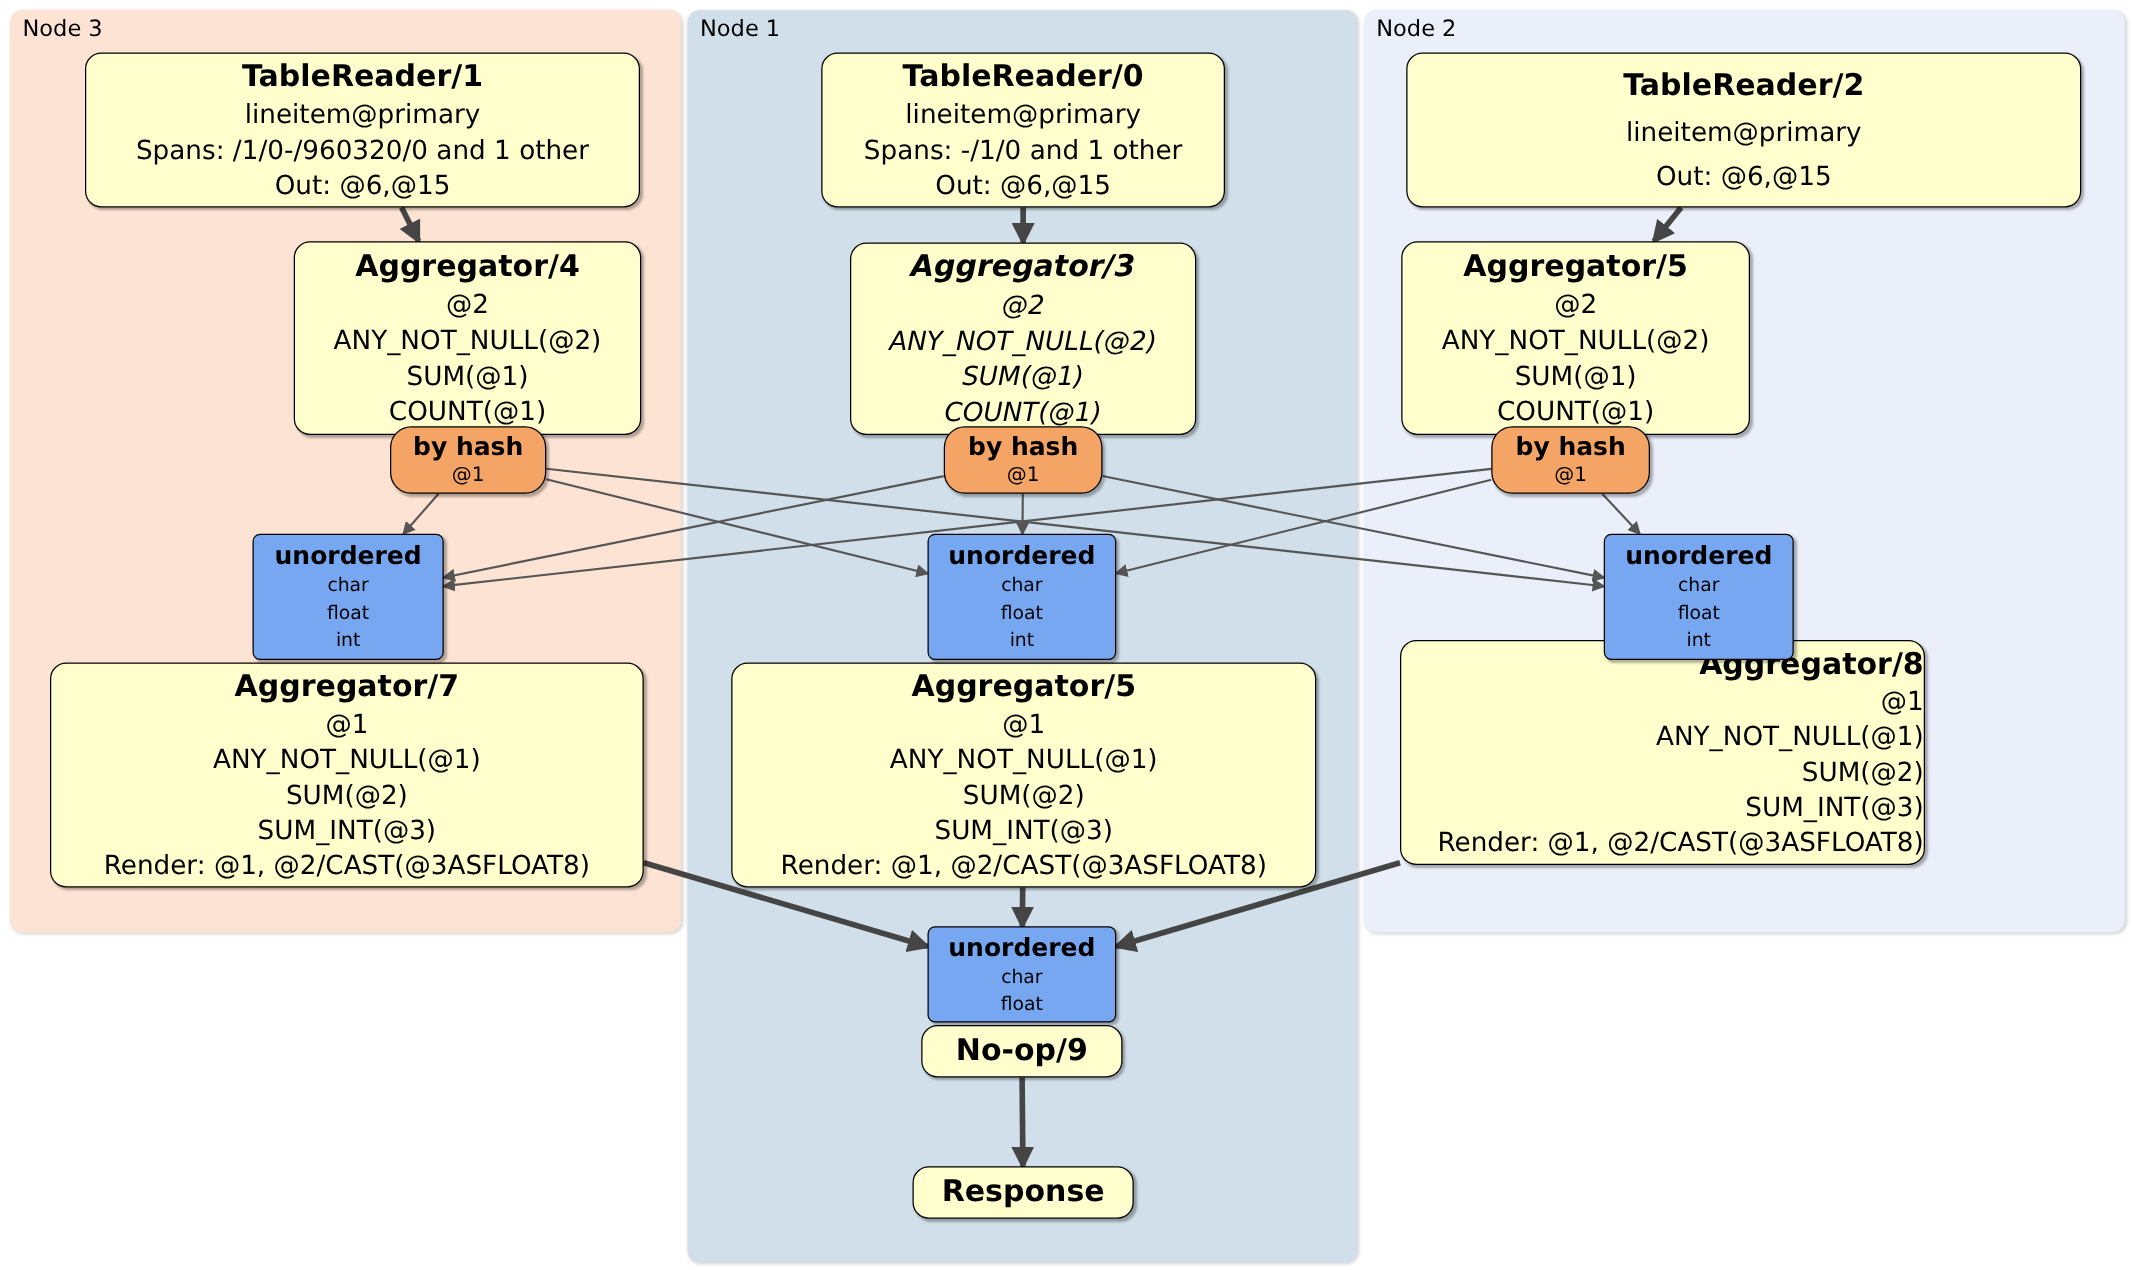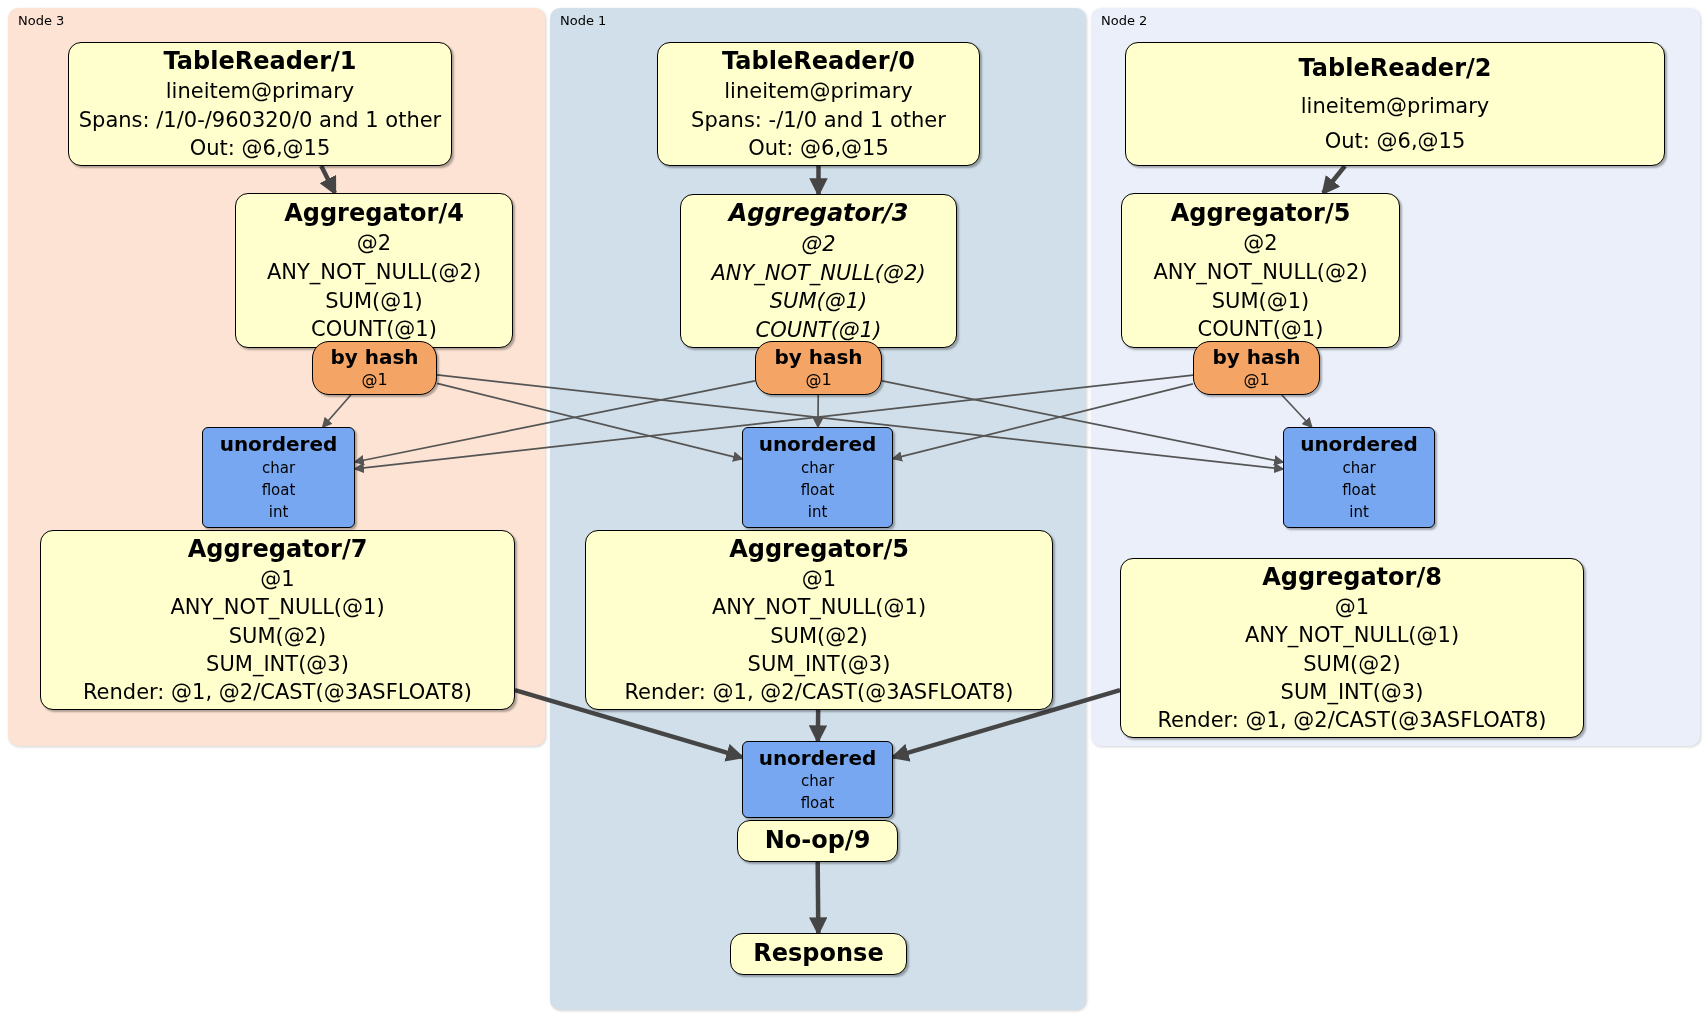--- a/index.html
+++ b/index.html
@@ -5,21 +5,21 @@
   html,body{margin:0;padding:0;background:#ffffff;}
   .canvas{
     position:relative;width:1706px;height:1016px;overflow:hidden;
     font-family:"DejaVu Sans","Liberation Sans",sans-serif;color:#000;background:#fff;
   }
   .panel{
     position:absolute;border-radius:10px;
     box-shadow:1px 1px 3px rgba(0,0,0,.18);
   }
   .panel-label{
-    position:absolute;left:10px;top:5px;font-size:13px;color:#000;
+    position:absolute;left:10px;top:5px;font-size:18px;color:#000;
   }
   #edges{position:absolute;left:0;top:0;z-index:2;}
   #nodes{position:absolute;left:0;top:0;width:100%;height:100%;z-index:3;pointer-events:none;}
   .node{
     position:absolute;display:flex;flex-direction:column;justify-content:space-evenly;
     align-items:center;text-align:center;box-sizing:border-box;
     border:1.6px solid #000;background:var(--box);
     box-shadow:2px 2px 2px rgba(0,0,0,.30);
     line-height:1.05;
   }
@@ -69,21 +69,21 @@
         <line x1="1193" y1="383.8388382687927" x2="893" y2="458.6679954441913" stroke="#555555" stroke-width="1.7" marker-end="url(#mthin)"></line>
         <line x1="1281.7739726027398" y1="395" x2="1311.7283105022832" y2="427" stroke="#555555" stroke-width="1.7" marker-end="url(#mthin)"></line>
         <line x1="515" y1="690.1504629629629" x2="742" y2="757.1995370370371" stroke="#454545" stroke-width="4.5" marker-end="url(#mthick)"></line>
         <line x1="818.153605015674" y1="710" x2="817.8620689655172" y2="741" stroke="#454545" stroke-width="4.5" marker-end="url(#mthick)"></line>
         <line x1="1120" y1="690.1504629629629" x2="893" y2="757.1995370370371" stroke="#454545" stroke-width="4.5" marker-end="url(#mthick)"></line>
         <line x1="817.6858407079646" y1="862" x2="818.3141592920354" y2="933" stroke="#454545" stroke-width="4.5" marker-end="url(#mthick)"></line>
       </g>
   </svg>
 
   <div id="nodes">
-      <div class="node op" style="left: 68px; top: 42px; width: 384px; height: 124px;">
+      <div class="node op" style="left: 68px; top: 42px; width: 444px; height: 124px;">
         <div class="title">TableReader/1</div>
         <div class="line">lineitem@primary</div>
         <div class="line">Spans: /1/0-/960320/0 and 1 other</div>
         <div class="line">Out: @6,@15</div>
       </div>
       <div class="node op" style="left: 235px; top: 193px; width: 278px; height: 155px;">
         <div class="title">Aggregator/4</div>
         <div class="line">@2</div>
         <div class="line">ANY_NOT_NULL(@2)</div>
         <div class="line">SUM(@1)</div>
@@ -164,21 +164,21 @@
       <div class="node router" style="left: 1193px; top: 341px; width: 127px; height: 54px;">
         <div class="title">by hash</div>
         <div class="line">@1</div>
       </div>
       <div class="node sync" style="left: 1283px; top: 427px; width: 152px; height: 101px;">
         <div class="title">unordered</div>
         <div class="line">char</div>
         <div class="line">float</div>
         <div class="line">int</div>
       </div>
-      <div class="node op" style="left: 1120px; top: 558px; width: 464px; height: 180px;">
+      <div class="node op" style="left: 1120px; top: 512px; width: 420px; height: 180px; align-items: flex-end;">
         <div class="title">Aggregator/8</div>
         <div class="line">@1</div>
         <div class="line">ANY_NOT_NULL(@1)</div>
         <div class="line">SUM(@2)</div>
         <div class="line">SUM_INT(@3)</div>
         <div class="line">Render: @1, @2/CAST(@3ASFLOAT8)</div>
       </div>
     </div>
 </div>
 

